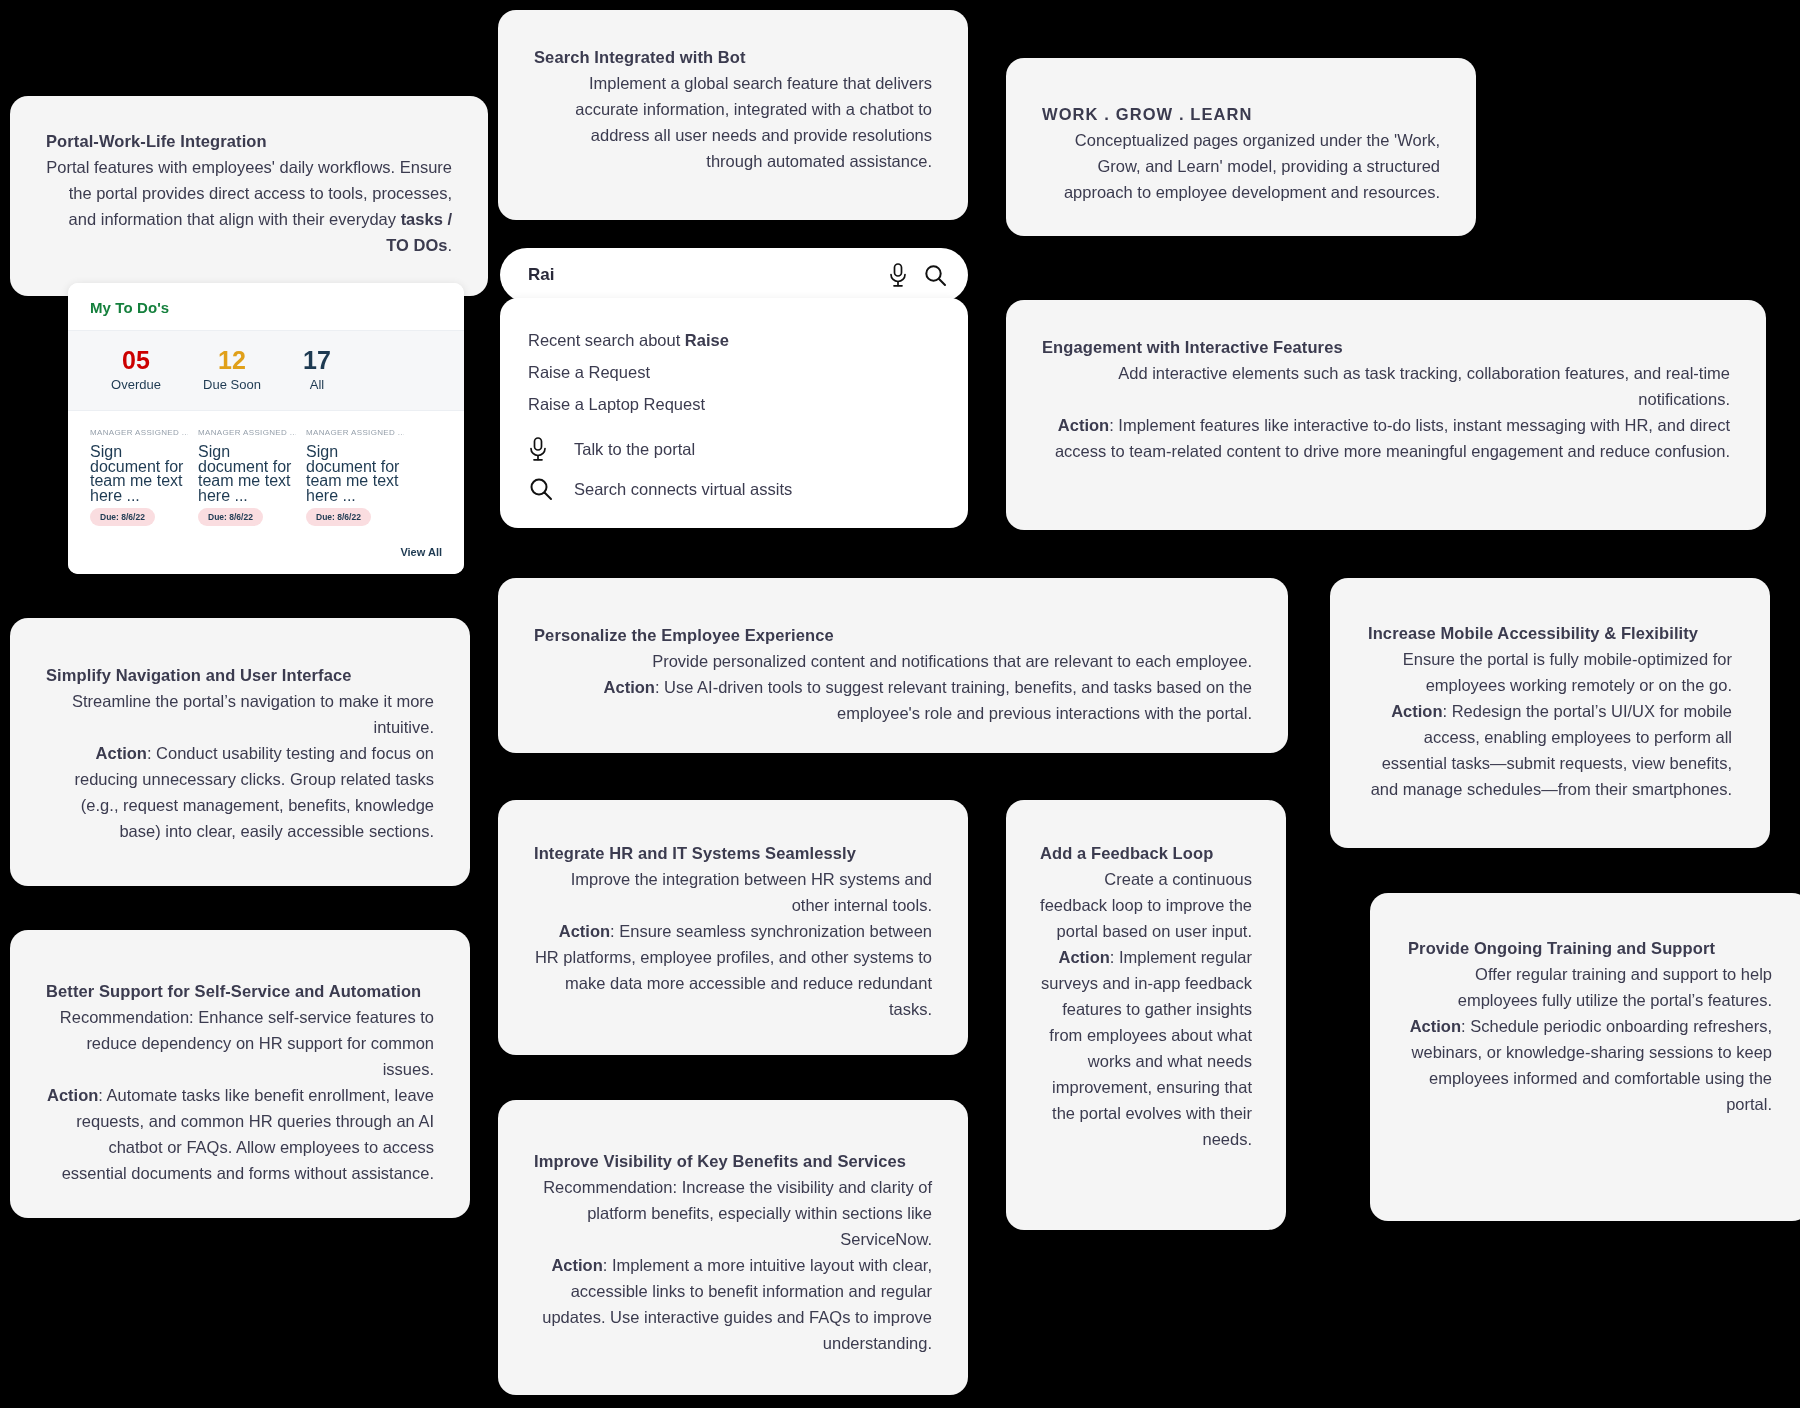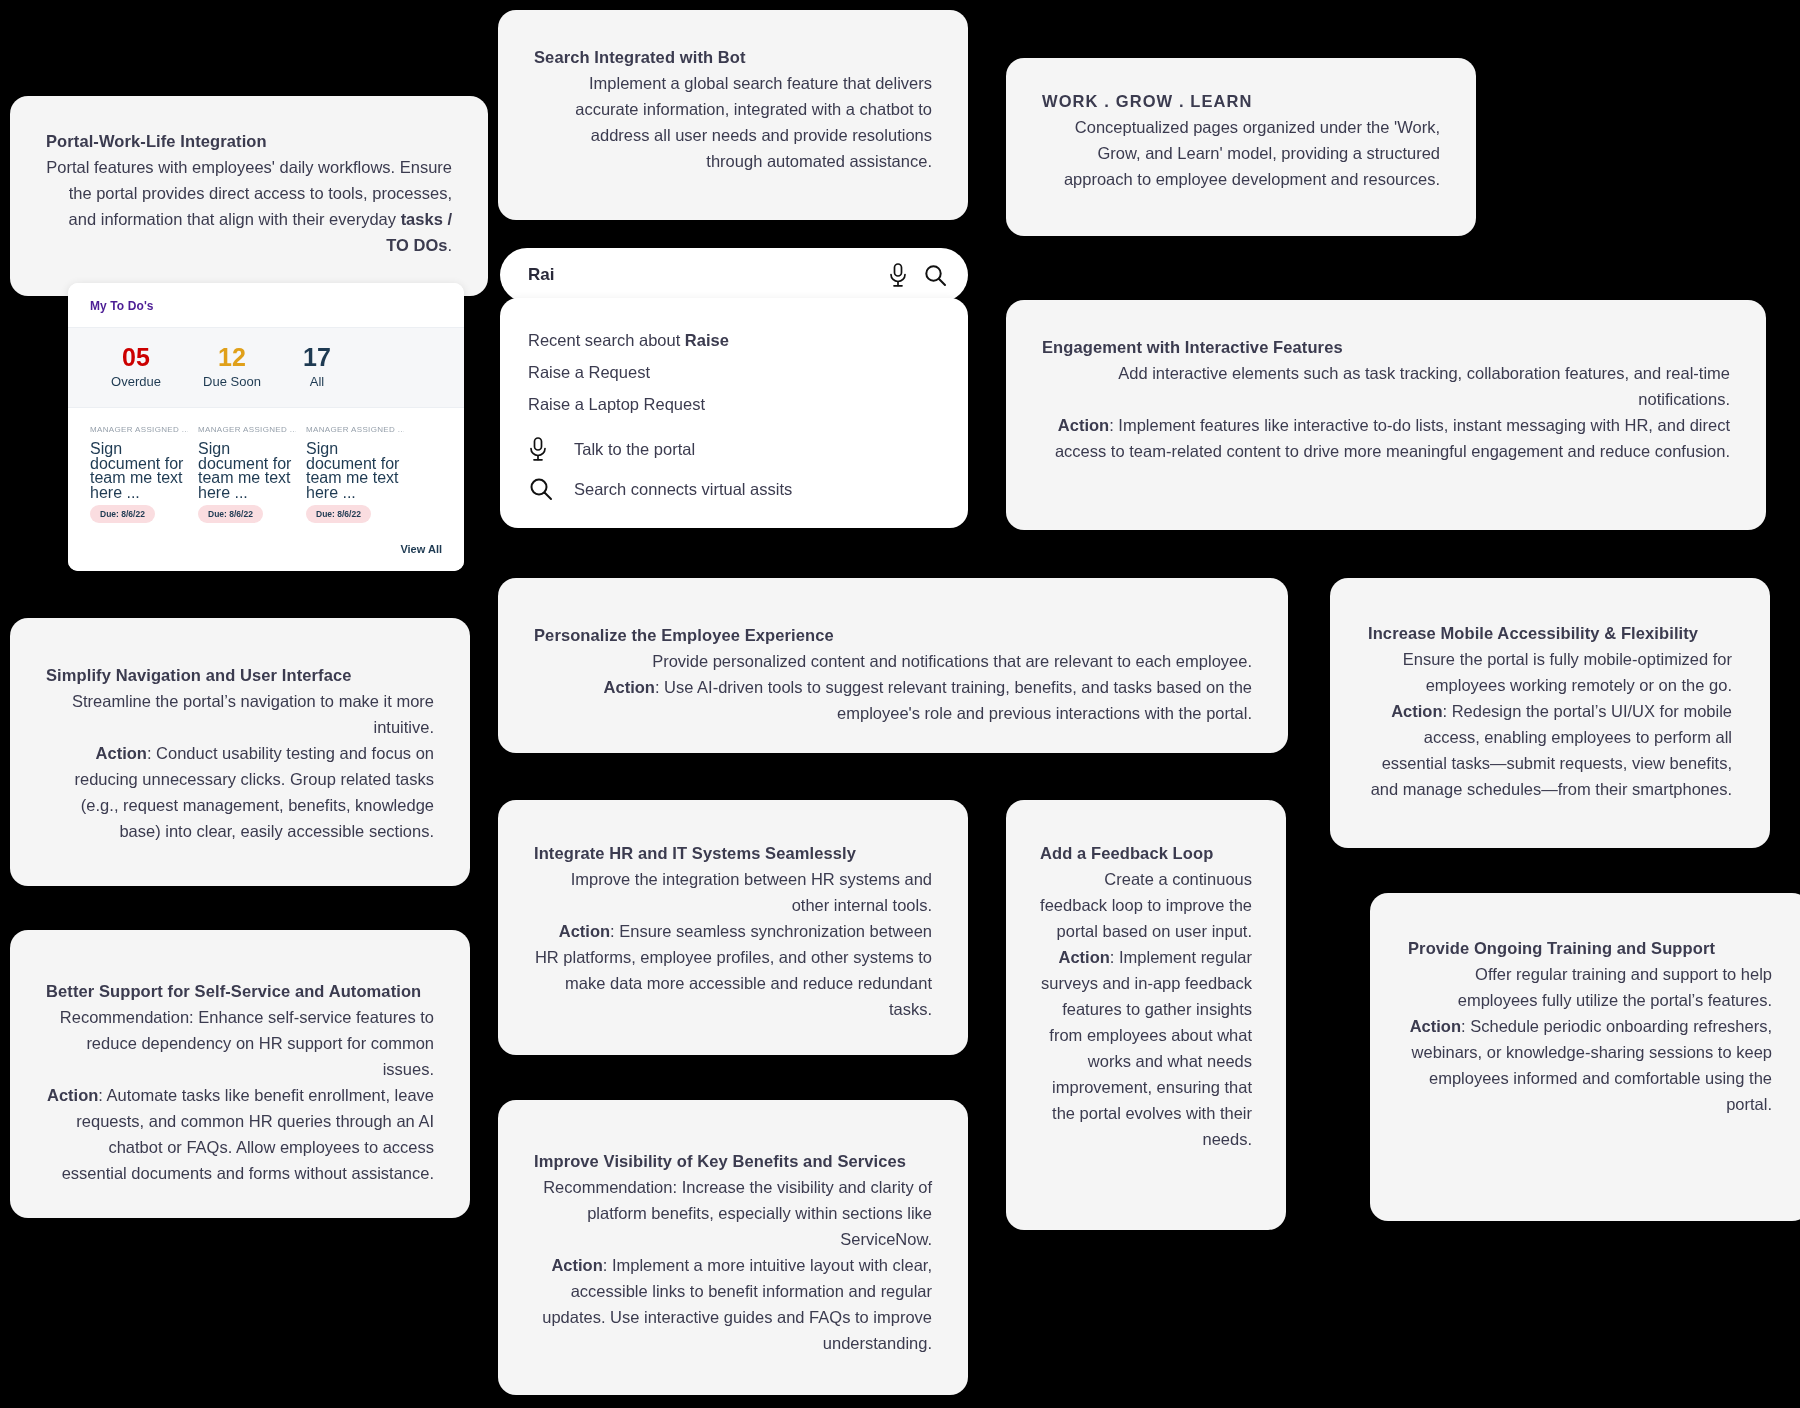--- a/index.html
+++ b/index.html
@@ -39,23 +39,23 @@
     border-radius: 10px;
     box-shadow: 0 2px 10px rgba(0,0,0,0.12);
     overflow: hidden;
   }
   .todo-head {
     padding: 16px 22px 14px 22px;
     border-bottom: 1px solid #eceff3;
     background: #fff;
   }
   .todo-head-title {
-    font-size: 12px;
-    font-weight: bold;
-    color: #4c1d95;
+    font-size: 15px;
+    font-weight: bold;
+    color: #15803d;
     letter-spacing: 0.1px;
   }
   .todo-stats {
     display: flex;
     background: #f6f7f9;
     padding: 14px 22px 16px 22px;
     border-bottom: 1px solid #eceff3;
   }
   .stat { text-align: center; }
   .stat-num { font-size: 25px; font-weight: bold; line-height: 30px; }
@@ -245,21 +245,21 @@
         <svg width="26" height="26" viewBox="0 0 26 26" fill="none" stroke="#111" stroke-width="2" stroke-linecap="round">
           <circle cx="11" cy="11" r="7.5"></circle>
           <line x1="16.5" y1="16.5" x2="23" y2="23"></line>
         </svg>
       </span>
       <span class="lbl">Search connects virtual assits</span>
     </div>
   </div>
 
   <div class="card t16" style="left:1006px; top:58px; width:470px; height:178px;">
-    <div style="padding:30px 36px 0 36px;">
+    <div style="padding:43px 36px 0 36px;">
       <div class="c-title" style="letter-spacing:1.1px;">WORK .  GROW .  LEARN</div>
       <div class="c-body">Conceptualized pages organized under the 'Work, Grow, and Learn' model, providing a structured approach to employee development and resources.</div>
     </div>
   </div>
 
   <div class="card t16" style="left:1006px; top:300px; width:760px; height:230px;">
     <div style="padding:34px 36px 0 36px;">
       <div class="c-title">Engagement with Interactive Features</div>
       <div class="c-body">Add interactive elements such as task tracking, collaboration features, and real-time notifications.</div>
       <div class="c-body"><b>Action</b><span>: Implement features like interactive to-do lists, instant messaging with HR, and direct access to team-related content to drive more meaningful engagement and reduce confusion.</span></div>

